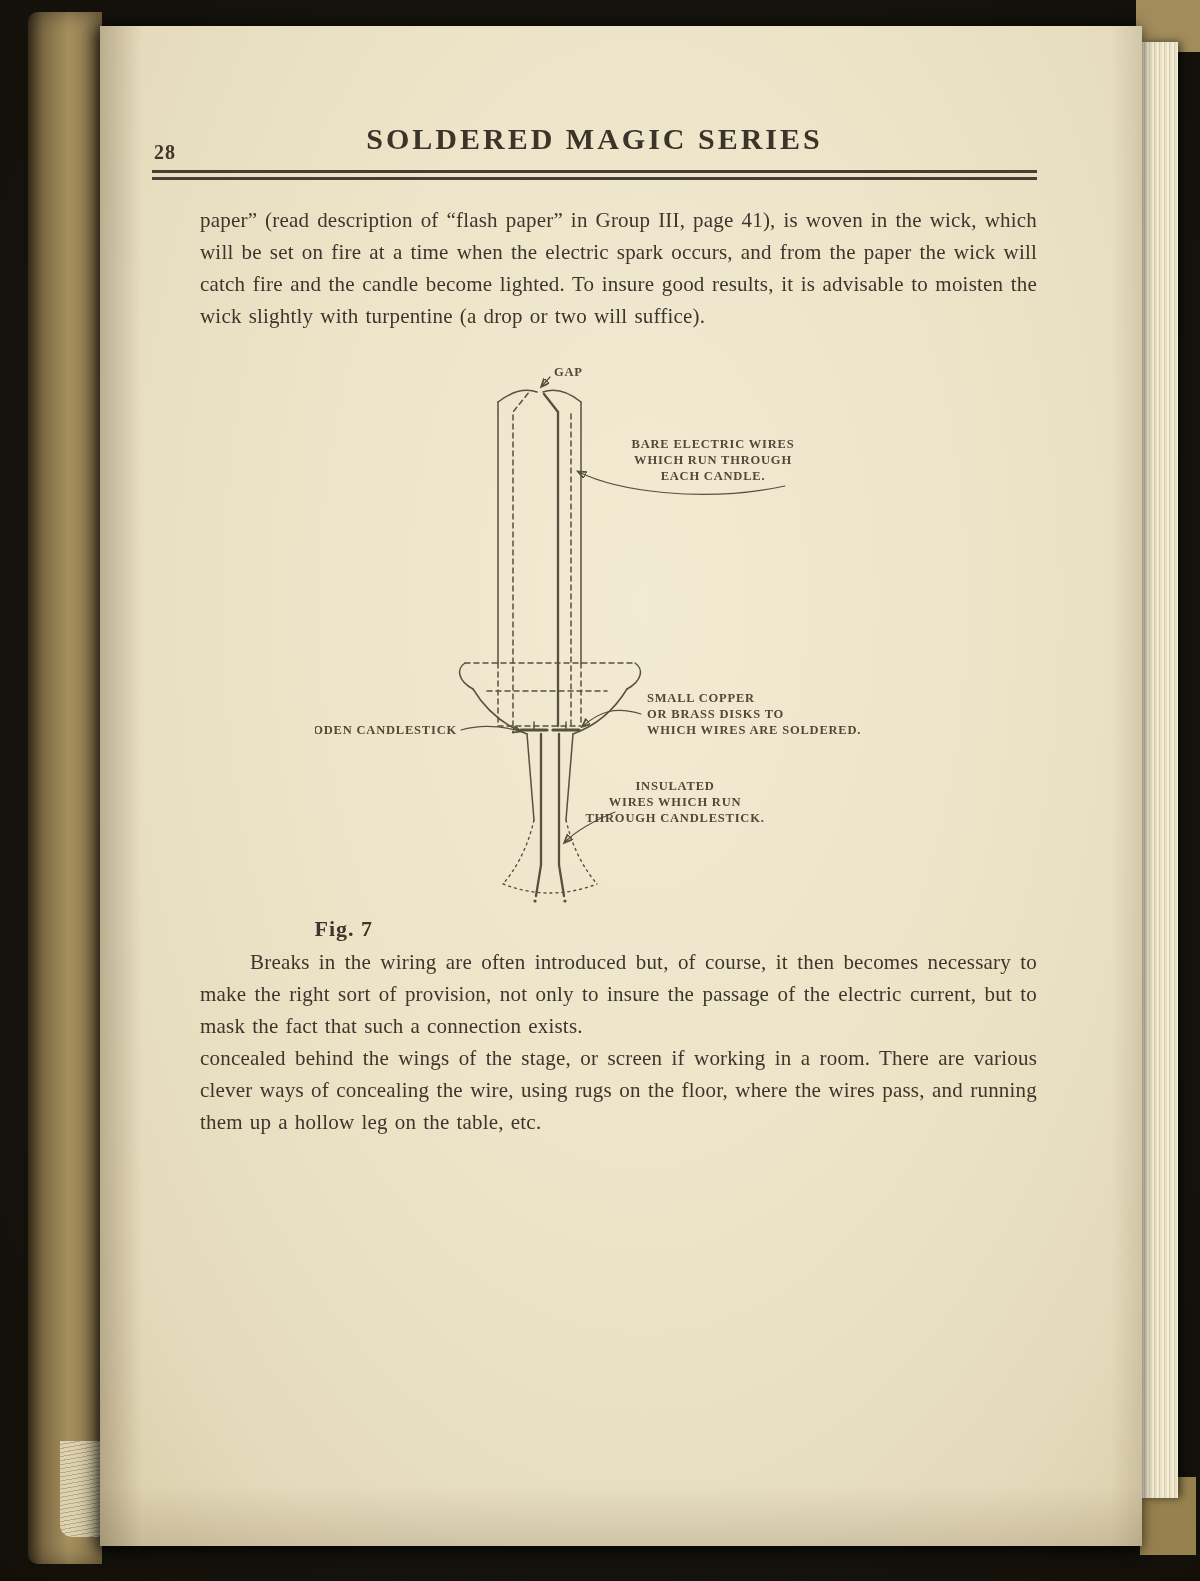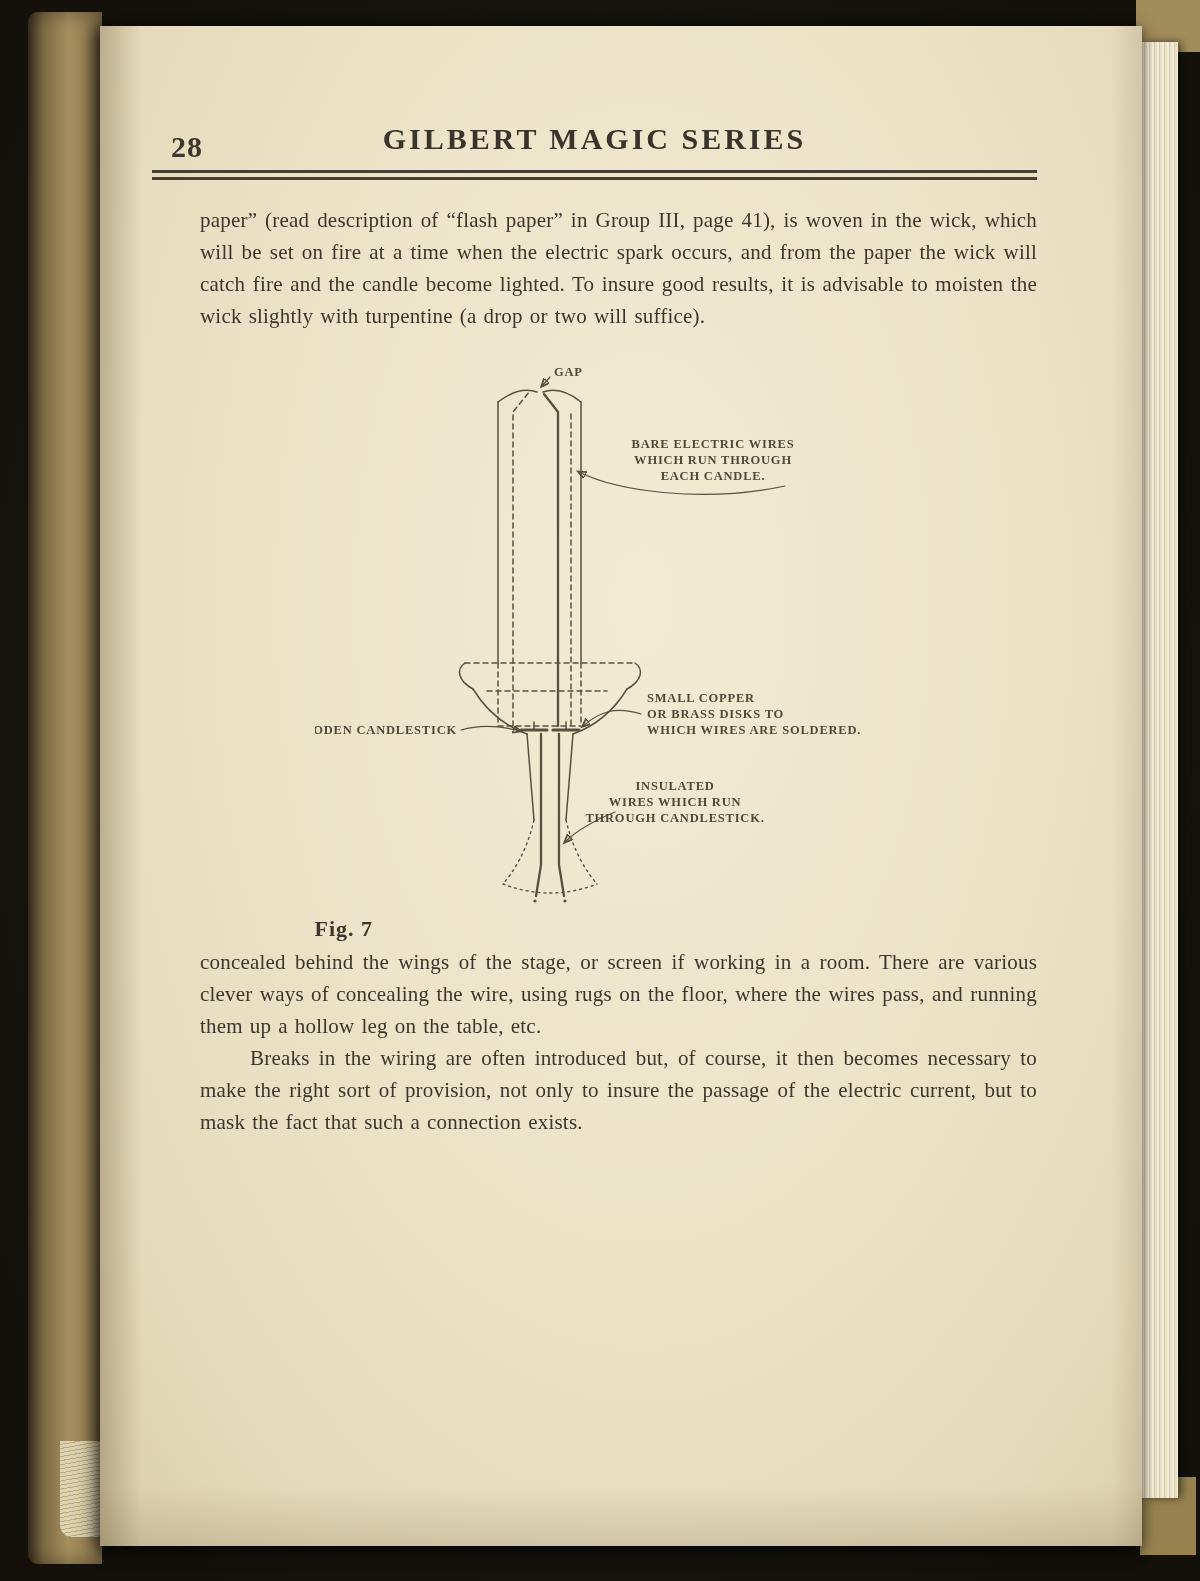--- a/index.html
+++ b/index.html
@@ -35,21 +35,21 @@
   }
   .page::before {
     content:""; position:absolute; inset:0; pointer-events:none;
     background:
       linear-gradient(90deg, rgba(90,70,40,.30) 0%, rgba(90,70,40,0) 4%),
       linear-gradient(270deg, rgba(90,70,40,.14) 0%, rgba(90,70,40,0) 3%),
       linear-gradient(0deg, rgba(90,70,40,.16) 0%, rgba(90,70,40,0) 4%);
   }
   .content { position:relative; padding:96px 105px 0 52px; color:#3c362c; }
   .page-header { position:relative; height:44px; margin-bottom:4px; }
-  .page-number { position:absolute; left:19px; bottom:2px; font-size:30px; font-weight:700; letter-spacing:1px;text-align:center; }
+  .page-number { position:absolute; left:2px; bottom:2px; font-size:20px; font-weight:700; letter-spacing:1px;text-align:center; }
   .page-title { text-align:center; font-size:30px; font-weight:700; letter-spacing:3px; color:#3a342a; }
   .double-rule { height:10px; border-top:3px solid #453f34; border-bottom:3px solid #453f34; margin-bottom:24px; }
   .body-par { font-size:21px; line-height:32px; text-align:justify; letter-spacing:.2px; word-spacing:1.6px; color:#3c362c;margin-left:48px; }
   .indent { text-indent:50px; }
   figure { width:560px; margin:18px auto 4px; text-align:left; }
   figcaption { font-size:22px; font-weight:700; letter-spacing:1px; margin-top:2px; color:#3c362c; }
   .fig-svg path, .fig-svg line, .fig-svg polyline { stroke:#57503f; fill:none; stroke-width:1.5; stroke-linecap:round; }
   .fig-svg .thick { stroke-width:2.3; }
   .fig-svg .dash { stroke-dasharray:5 4; }
   .fig-svg .dot  { stroke-dasharray:2 4; stroke-width:1.4; }
@@ -66,21 +66,21 @@
   <div class="corner-tr"></div>
   <div class="corner-br"></div>
   <div class="page-edges"></div>
   <div class="stack-bl"></div>
 
   <div class="page">
     <div class="content">
 
       <header class="page-header">
         <span class="page-number">28</span>
-        <h1 class="page-title">GILBERT MAGIC SERIES</h1>
+        <h1 class="page-title">SOLDERED MAGIC SERIES</h1>
       </header>
       <div class="double-rule"></div>
 
       <p class="body-par">paper” (read description of “flash paper” in Group III, page 41), is woven in the wick, which will be set on fire at a time when the electric spark occurs, and from the paper the wick will catch fire and the candle become lighted. To insure good results, it is advisable to moisten the wick slightly with turpentine (a drop or two will suffice).</p>
 
       <figure>
         <svg class="fig-svg" width="560" height="560" viewBox="0 0 560 560" xmlns="http://www.w3.org/2000/svg">
           <defs>
             <marker id="arr" markerWidth="9" markerHeight="8" refX="6" refY="3" orient="auto">
               <path d="M0,0 L7,3 L0,6 z" fill="#57503f" stroke="none"></path>
@@ -140,18 +140,18 @@
 
           <text x="142" y="384" text-anchor="end">WOODEN CANDLESTICK</text>
 
           <text x="360" y="440" text-anchor="middle">INSULATED</text>
           <text x="360" y="456" text-anchor="middle">WIRES WHICH RUN</text>
           <text x="360" y="472" text-anchor="middle">THROUGH CANDLESTICK.</text>
         </svg>
         <figcaption>Fig. 7</figcaption>
       </figure>
 
+      <p class="body-par indent">Breaks in the wiring are often introduced but, of course, it then becomes necessary to make the right sort of provision, not only to insure the passage of the electric current, but to mask the fact that such a connection exists.</p>
       <p class="body-par">concealed behind the wings of the stage, or screen if working in a room.  There are various clever ways of concealing the wire, using rugs on the floor, where the wires pass, and running them up a hollow leg on the table, etc.</p>
-      <p class="body-par indent">Breaks in the wiring are often introduced but, of course, it then becomes necessary to make the right sort of provision, not only to insure the passage of the electric current, but to mask the fact that such a connection exists.</p>
 
     </div>
   </div>
 </div>
 
 </body></html>

